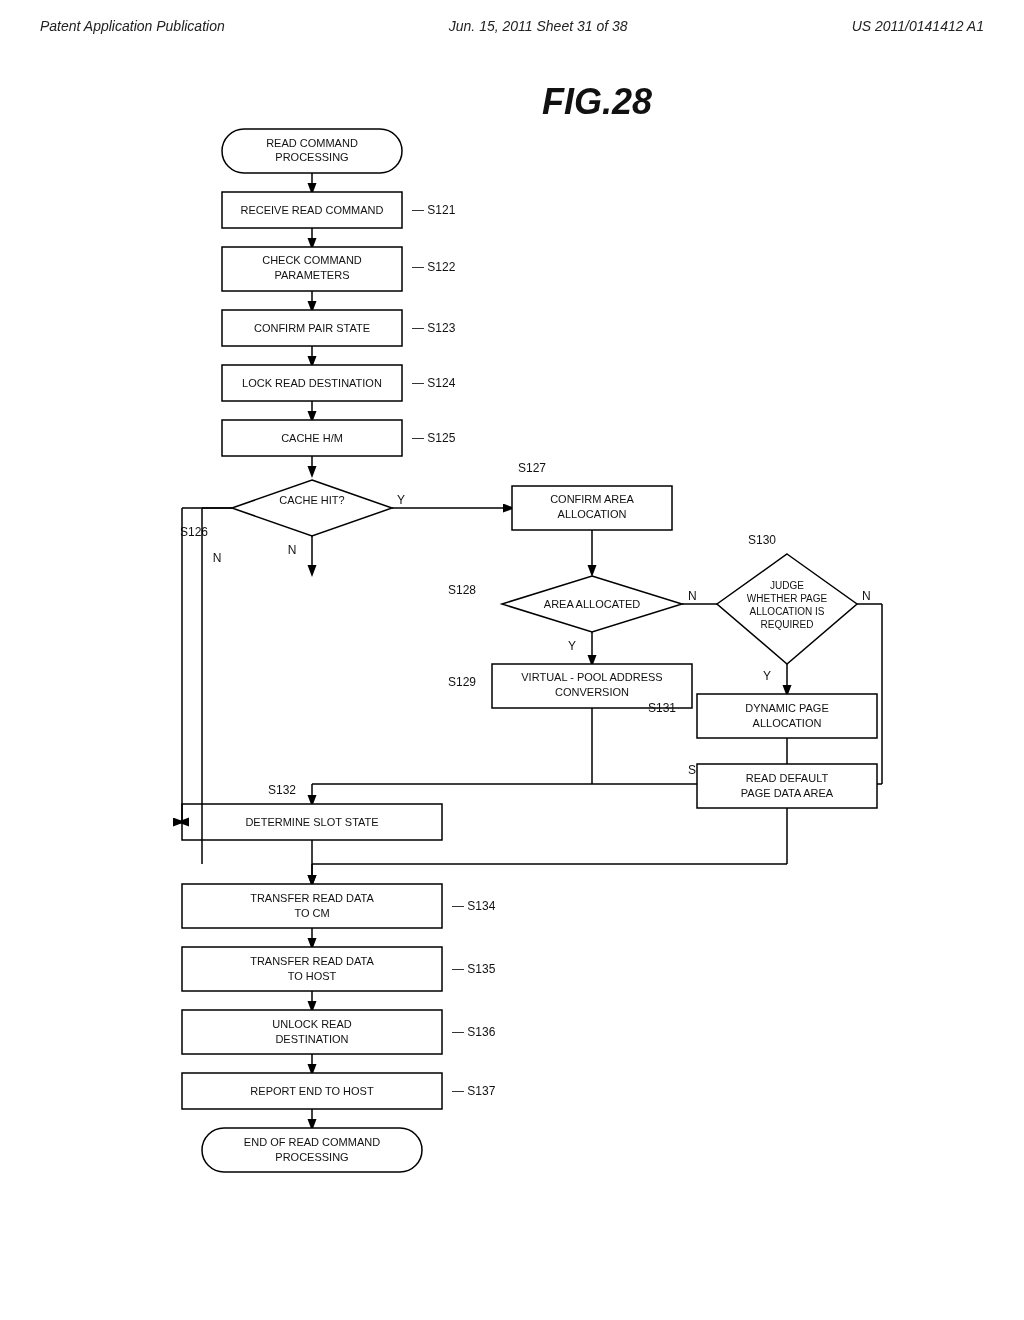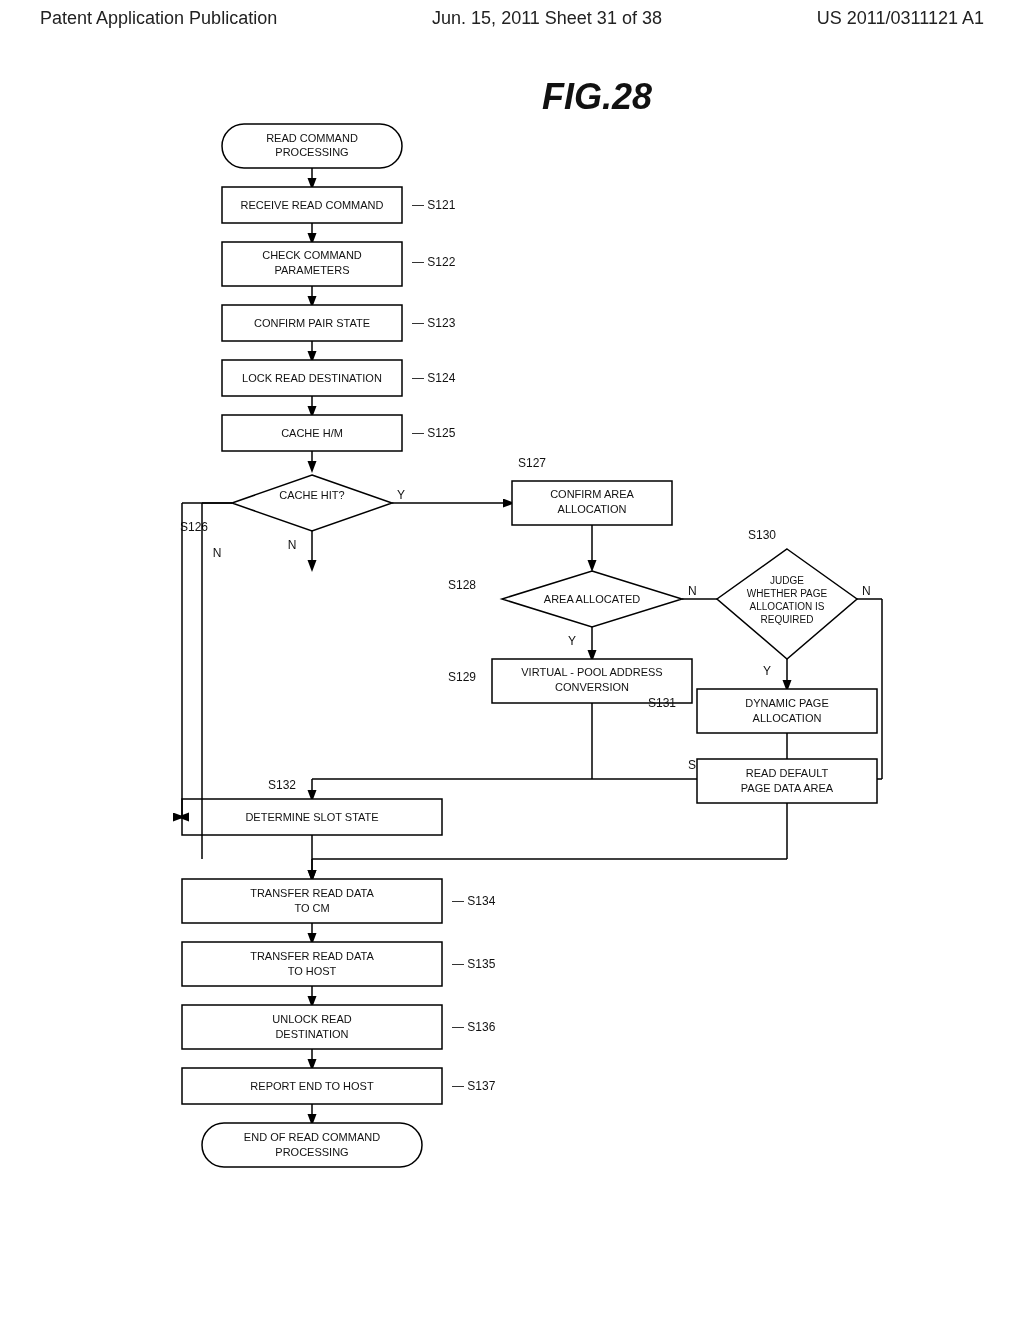--- a/index.html
+++ b/index.html
@@ -7,23 +7,24 @@
       background: #fff;
       font-family: Arial, sans-serif;
       width: 1024px;
       min-height: 1320px;
       position: relative;
     }
 
     .page-header {
       display: flex;
       justify-content: space-between;
-      padding: 8px 40px 10px 40px;
-      font-size: 18px;
+      padding: 18px 40px 10px 40px;
+      font-size: 14px;
       color: #222;
+      font-style: italic;
     }
 
     .diagram-area {
       position: relative;
       width: 100%;
       padding: 20px 0;
     }
 
     svg.flowchart {
       display: block;
@@ -37,21 +38,21 @@
       font-family: Arial, sans-serif;
       fill: #111;
     }
   </style>
 </head>
 <body>
 
 <div class="page-header">
   <span>Patent Application Publication</span>
   <span>Jun. 15, 2011   Sheet 31 of 38</span>
-  <span>US 2011/0311121 A1</span>
+  <span>US 2011/0141412 A1</span>
 </div>
 
 <div class="diagram-area">
   <svg class="flowchart" viewBox="0 0 780 1180">
 
     <text x="420" y="50" font-size="36" font-weight="bold" font-style="italic" font-family="Arial">FIG.28</text>
 
     <rect x="100" y="65" width="180" height="44" rx="22" ry="22" fill="white" stroke="black" stroke-width="1.5"></rect>
     <text x="190" y="83" text-anchor="middle" font-size="11">READ COMMAND</text>
     <text x="190" y="97" text-anchor="middle" font-size="11">PROCESSING</text>

